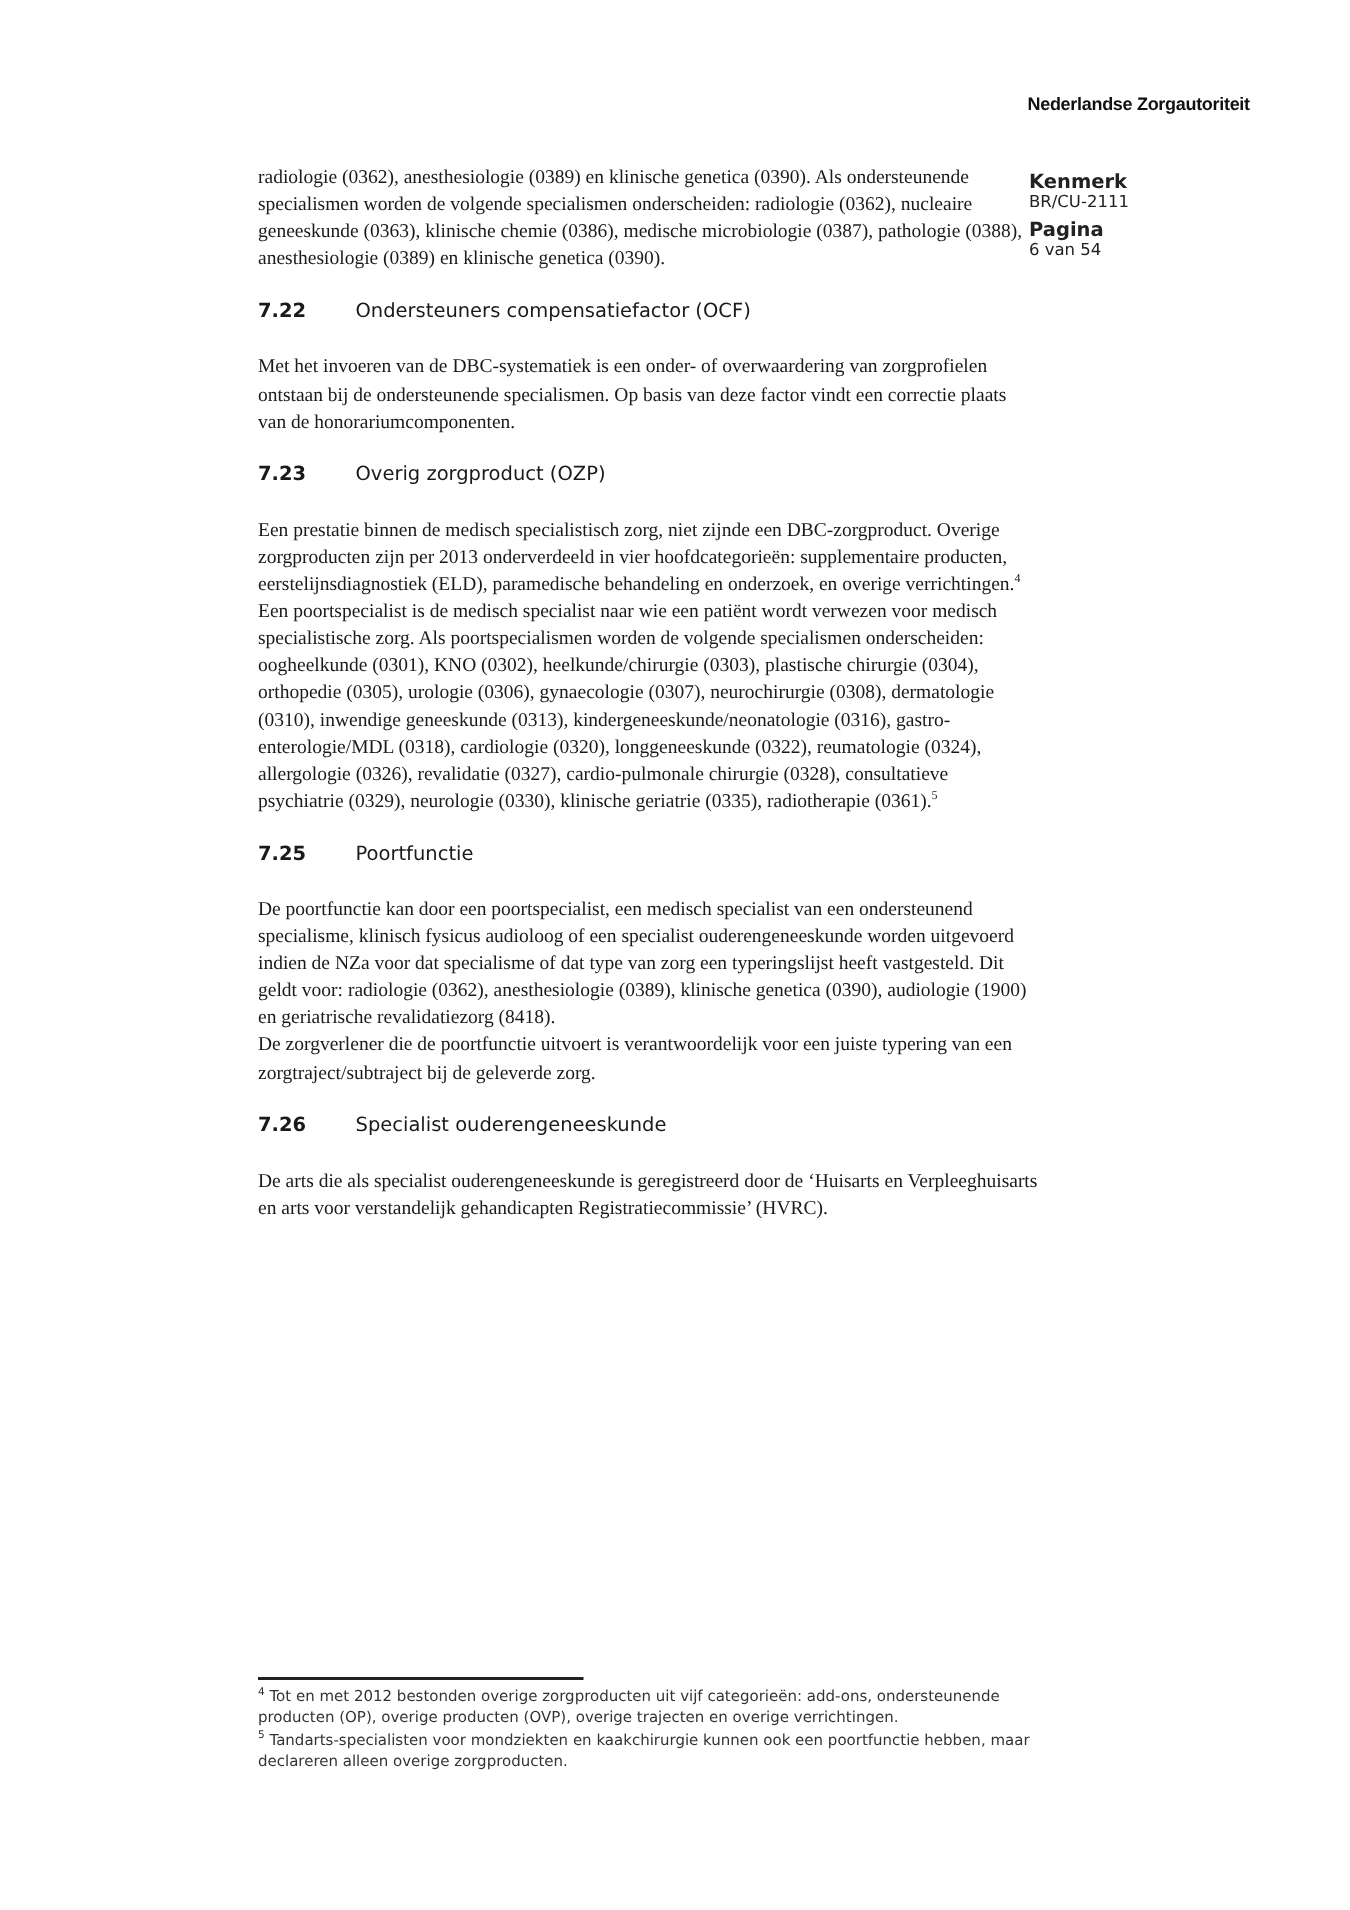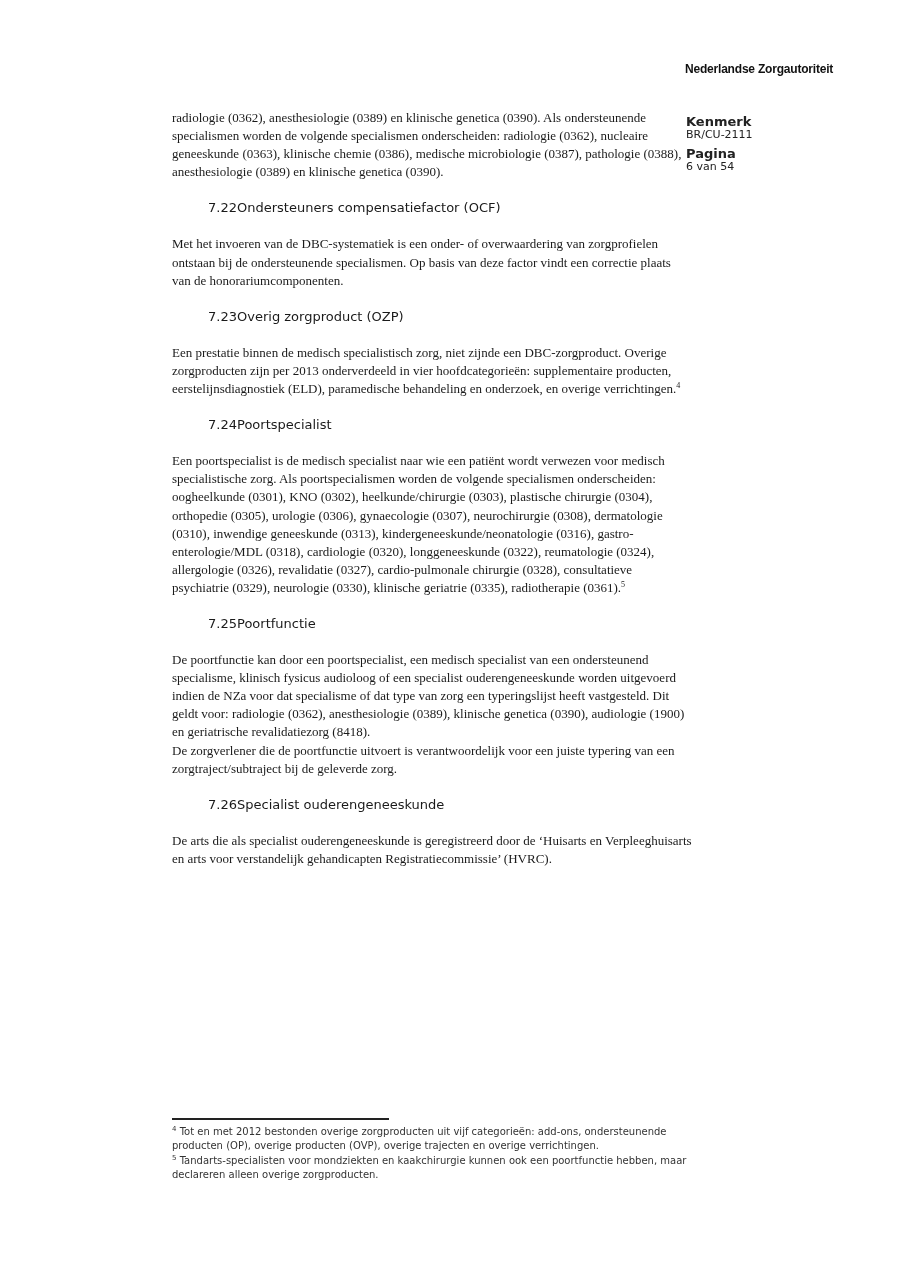--- a/index.html
+++ b/index.html
@@ -6,21 +6,21 @@
   body { width: 900px; height: 1273px; position: relative; overflow: hidden;
          font-family: "DejaVu Sans", sans-serif; color: #1a1a1a; }
   .org-name { position: absolute; left: 685px; top: 62px; font-family: "Liberation Sans", sans-serif;
               font-weight: bold; font-size: 12px; letter-spacing: -0.2px; color: #111; }
   .meta { position: absolute; left: 686px; top: 116px; font-size: 11px; color: #222; }
   .meta .label { font-weight: bold; font-size: 13px; display: block; line-height: 12px; }
   .meta .value { display: block; line-height: 14px; margin-bottom: 6px; font-size: 11px; }
   .main { position: absolute; left: 172px; top: 109px; width: 520px; font-size: 13px; line-height: 18.1px; }
   .main p { margin: 0; font-family: Liberation Serif, serif; }
   .sec { margin-top: 18px; margin-bottom: 18px; display: flex; }
-  .sec .num { font-weight: normal; width: 65px; text-align: right; }
+  .sec .num { font-weight: bold; width: 65px; }
   .sup { font-size: 8px; vertical-align: super; line-height: 0; }
   .fn-rule { position: absolute; left: 172px; top: 1118px; width: 217px; height: 1.5px; background: #222; }
   .footnotes { position: absolute; left: 172px; top: 1125px; width: 520px; font-size: 10px; line-height: 14.4px; color: #333; }
   .footnotes p { margin: 0; }
   .fnsup { font-size: 7px; vertical-align: super; line-height: 0; }
 </style>
 </head>
 <body>
 
 <div class="org-name">Nederlandse Zorgautoriteit</div>
@@ -40,24 +40,20 @@
     <span>Ondersteuners compensatiefactor (OCF)</span>
   </div>
   <p>Met het invoeren van de DBC-systematiek is een onder- of overwaardering van zorgprofielen ontstaan bij de ondersteunende specialismen. Op basis van deze factor vindt een correctie plaats van de honorariumcomponenten.</p>
 
   <div class="sec">
     <span class="num">7.23</span>
     <span>Overig zorgproduct (OZP)</span>
   </div>
   <p><span>Een prestatie binnen de medisch specialistisch zorg, niet zijnde een DBC-zorgproduct. Overige zorgproducten zijn per 2013 onderverdeeld in vier hoofdcategorieën: supplementaire producten, eerstelijnsdiagnostiek (ELD), paramedische behandeling en onderzoek, en overige verrichtingen.</span><span class="sup">4</span></p>
 
-  <div class="sec">
-    <span class="num">7.24</span>
-    <span>Poortspecialist</span>
-  </div>
   <p><span>Een poortspecialist is de medisch specialist naar wie een patiënt wordt verwezen voor medisch specialistische zorg. Als poortspecialismen worden de volgende specialismen onderscheiden: oogheelkunde (0301), KNO (0302), heelkunde/chirurgie (0303), plastische chirurgie (0304), orthopedie (0305), urologie (0306), gynaecologie (0307), neurochirurgie (0308), dermatologie (0310), inwendige geneeskunde (0313), kindergeneeskunde/neonatologie (0316), gastro-enterologie/MDL (0318), cardiologie (0320), longgeneeskunde (0322), reumatologie (0324), allergologie (0326), revalidatie (0327), cardio-pulmonale chirurgie (0328), consultatieve psychiatrie (0329), neurologie (0330), klinische geriatrie (0335), radiotherapie (0361).</span><span class="sup">5</span></p>
 
   <div class="sec">
     <span class="num">7.25</span>
     <span>Poortfunctie</span>
   </div>
   <p>De poortfunctie kan door een poortspecialist, een medisch specialist van een ondersteunend specialisme, klinisch fysicus audioloog of een specialist ouderengeneeskunde worden uitgevoerd indien de NZa voor dat specialisme of dat type van zorg een typeringslijst heeft vastgesteld. Dit geldt voor: radiologie (0362), anesthesiologie (0389), klinische genetica (0390), audiologie (1900) en geriatrische revalidatiezorg (8418).</p>
   <p>De zorgverlener die de poortfunctie uitvoert is verantwoordelijk voor een juiste typering van een zorgtraject/subtraject bij de geleverde zorg.</p>
 
   <div class="sec">

